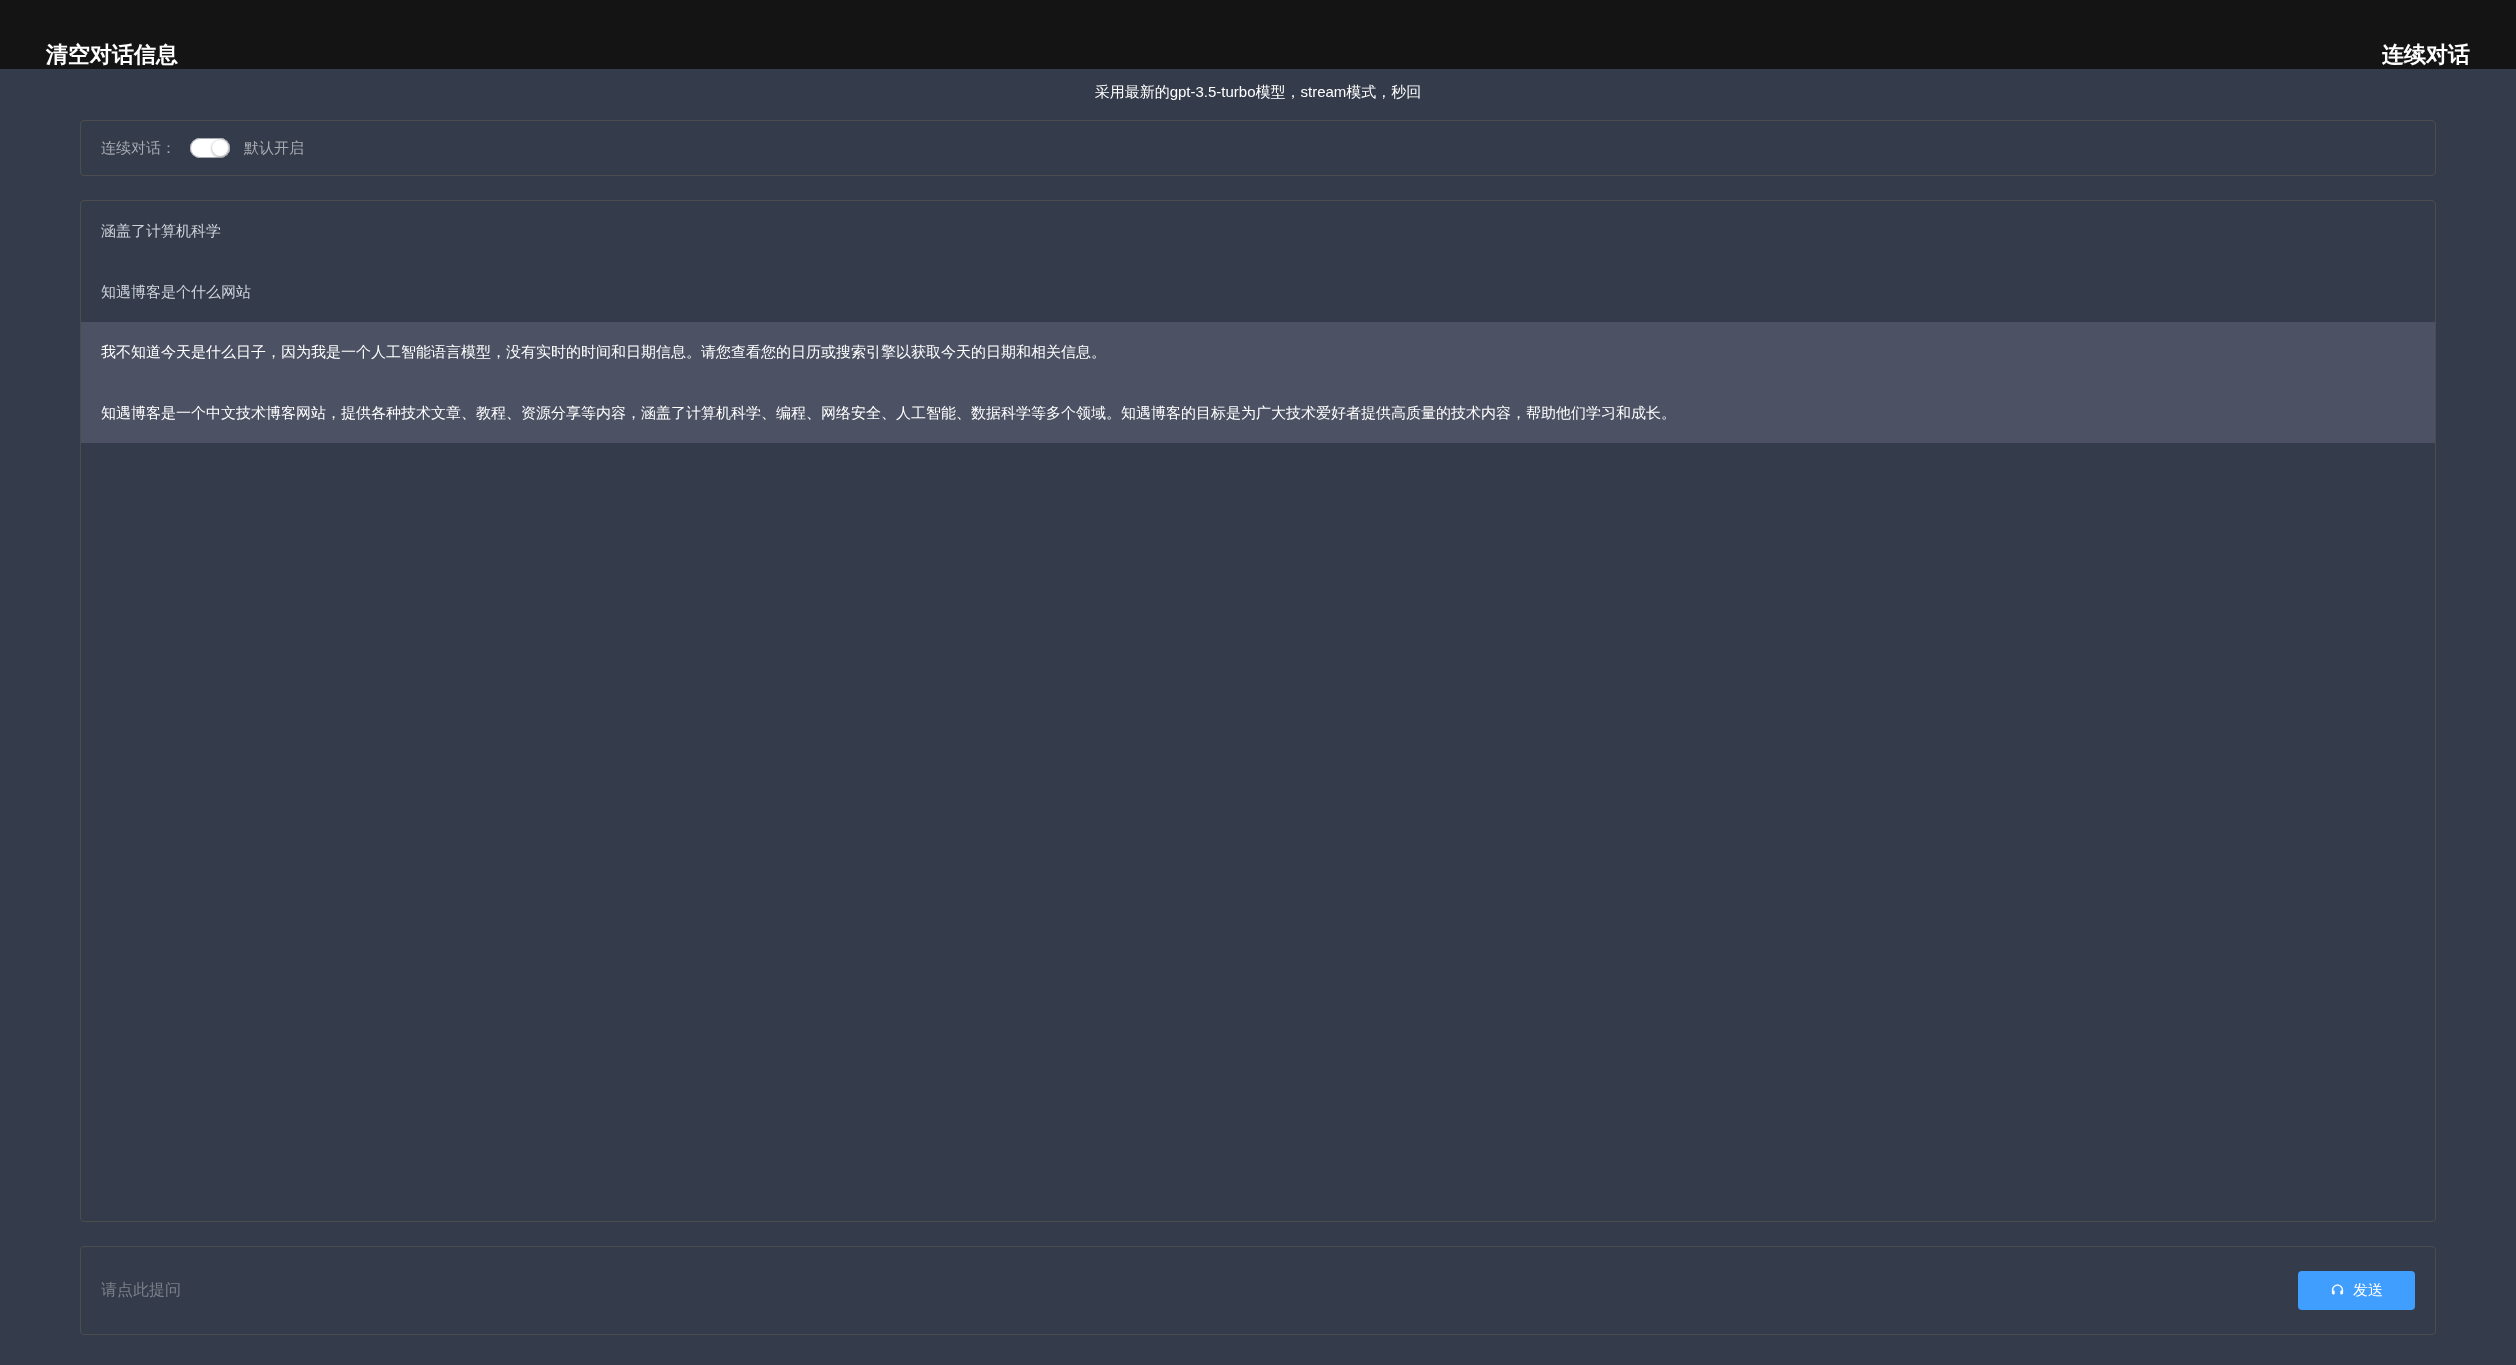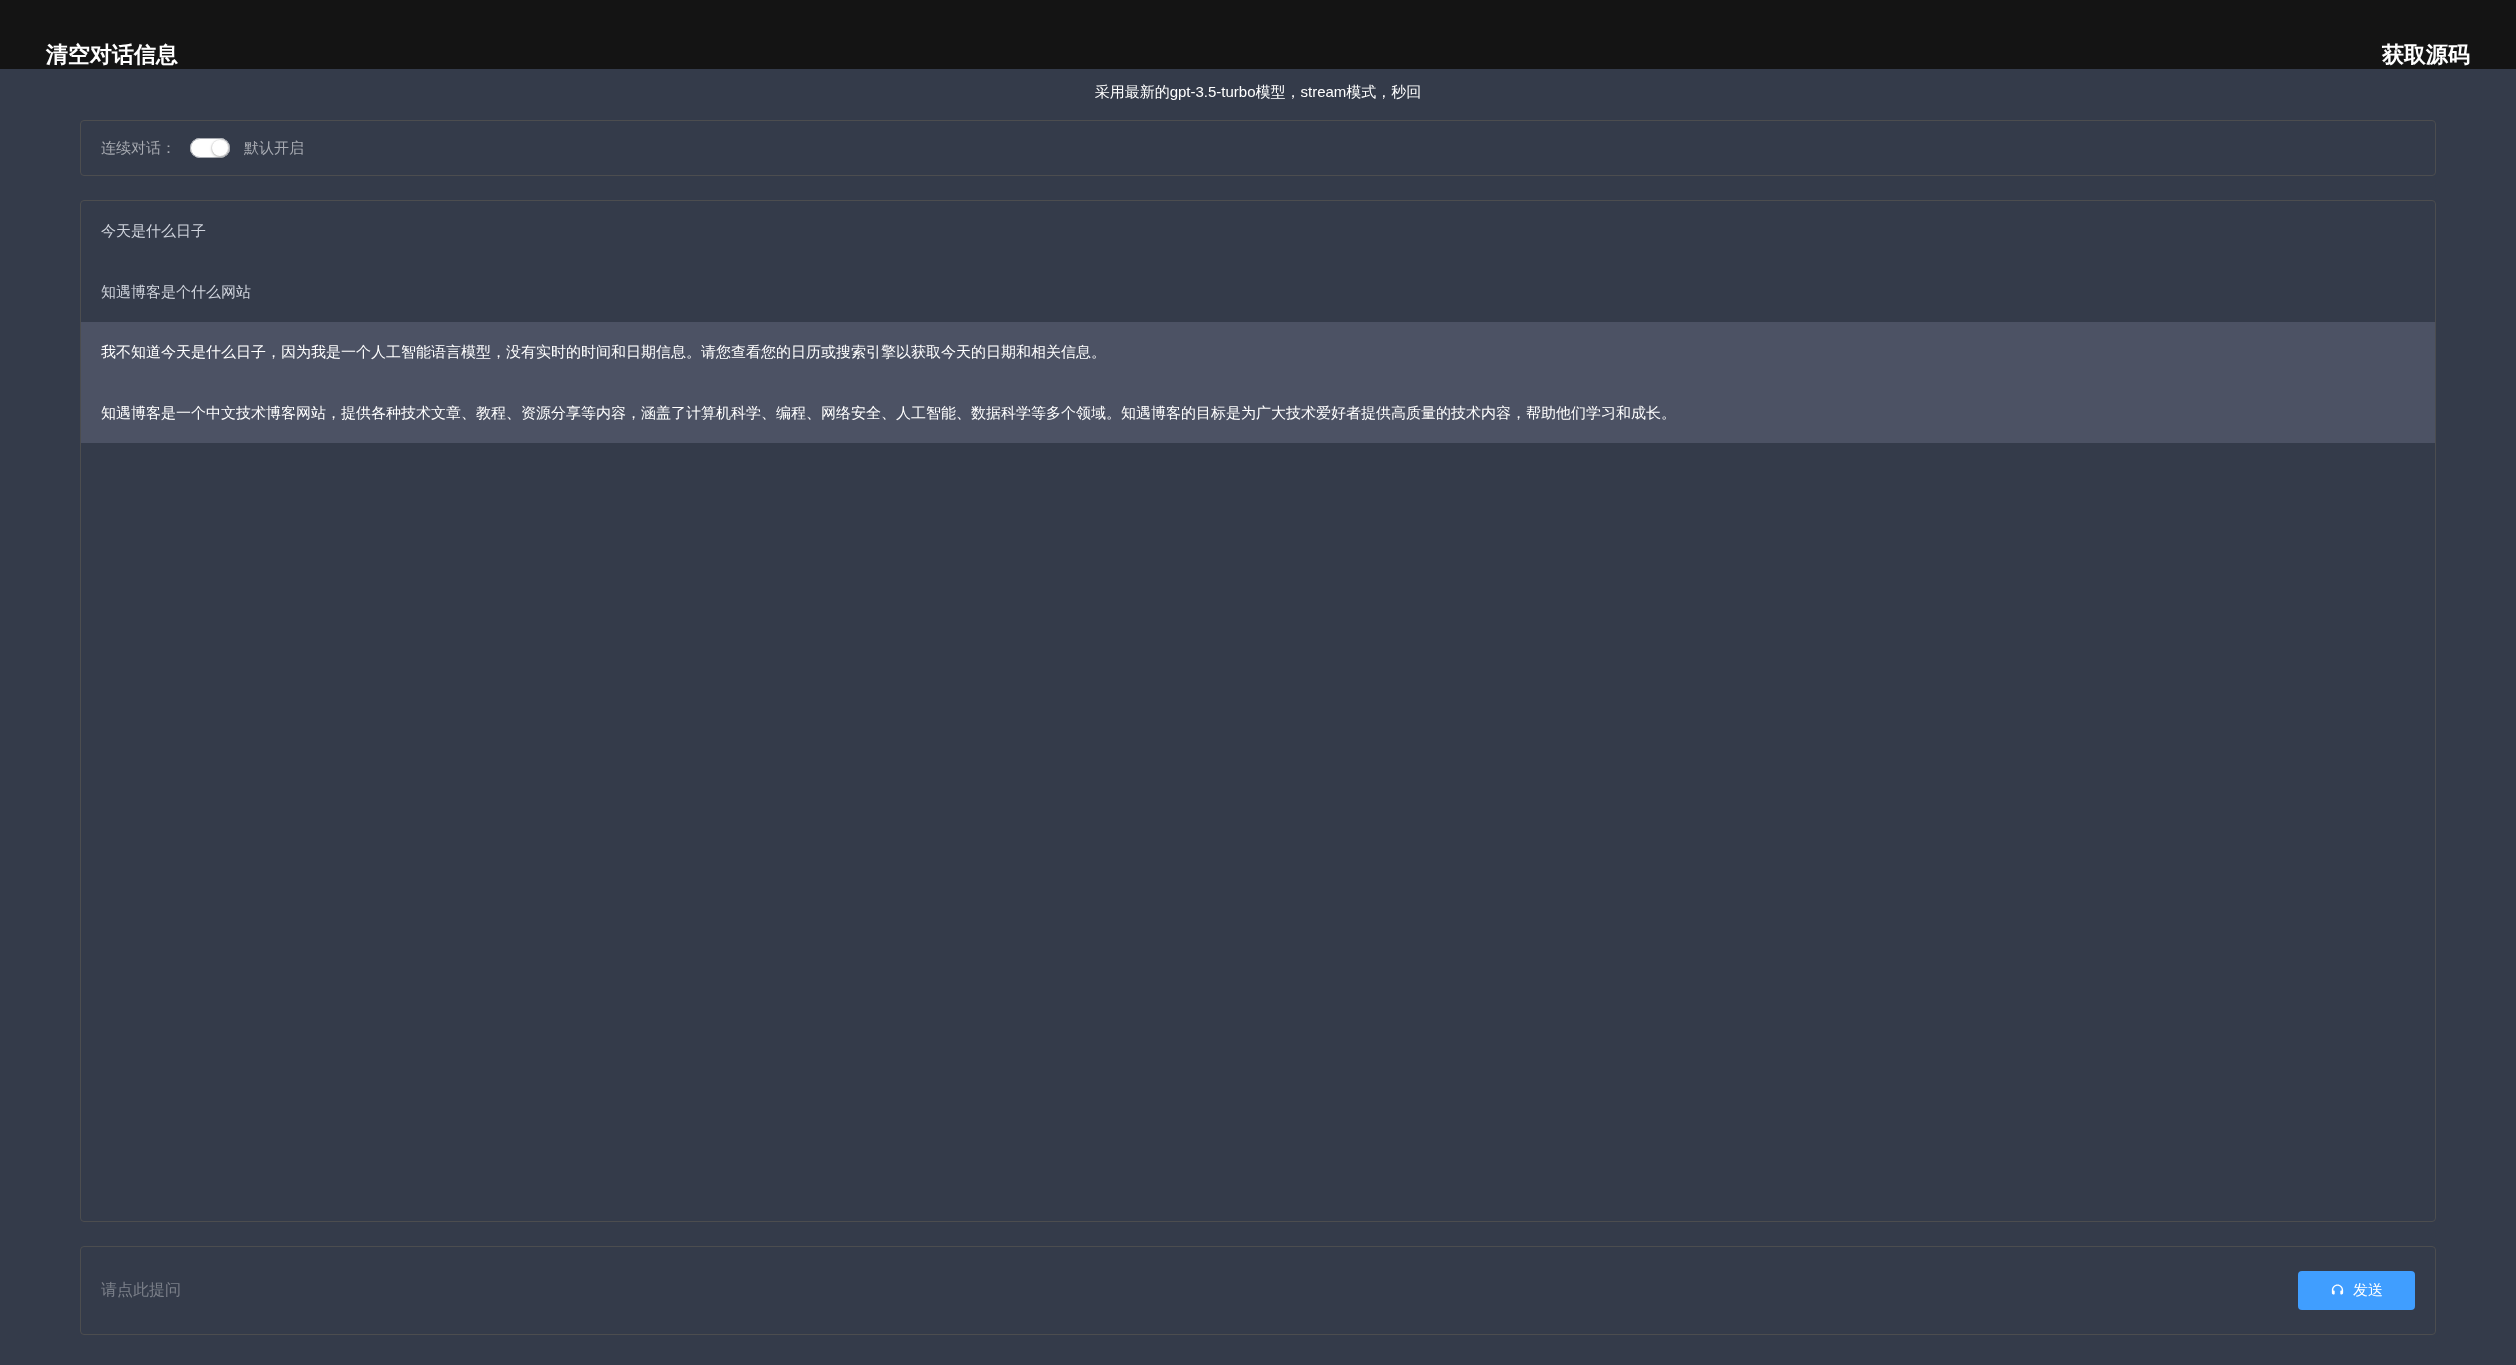--- a/index.html
+++ b/index.html
@@ -142,38 +142,38 @@
     gap: 8px;
     flex-shrink: 0;
   }
   .send-btn svg { width: 15px; height: 15px; display: block; }
 </style>
 </head>
 <body>
 
 <div class="header">
   <div class="header-left">清空对话信息</div>
-  <div class="header-right">获取源码</div>
+  <div class="header-right">连续对话</div>
 </div>
 
 <div class="subtitle">采用最新的gpt-3.5-turbo模型，stream模式，秒回</div>
 
 <div class="content">
 
   <div class="panel toggle-row">
     <span class="toggle-label">连续对话：</span>
     <span class="switch">
       <span class="knob"></span>
     </span>
     <span class="toggle-hint">默认开启</span>
   </div>
 
   <div class="panel chat-panel" id="chat-log">
 
-  <div class="msg user">今天是什么日子</div>
+  <div class="msg user">涵盖了计算机科学</div>
       <div class="msg user">知遇博客是个什么网站</div>
       <div class="msg assistant">我不知道今天是什么日子，因为我是一个人工智能语言模型，没有实时的时间和日期信息。请您查看您的日历或搜索引擎以获取今天的日期和相关信息。</div>
       <div class="msg assistant">知遇博客是一个中文技术博客网站，提供各种技术文章、教程、资源分享等内容，涵盖了计算机科学、编程、网络安全、人工智能、数据科学等多个领域。知遇博客的目标是为广大技术爱好者提供高质量的技术内容，帮助他们学习和成长。</div>
     </div>
 
   <div class="panel input-panel">
     <textarea class="input-area" placeholder="请点此提问" style=""></textarea>
     <button class="send-btn">
       <span>
         <svg viewBox="0 0 1024 1024" fill="currentColor">

